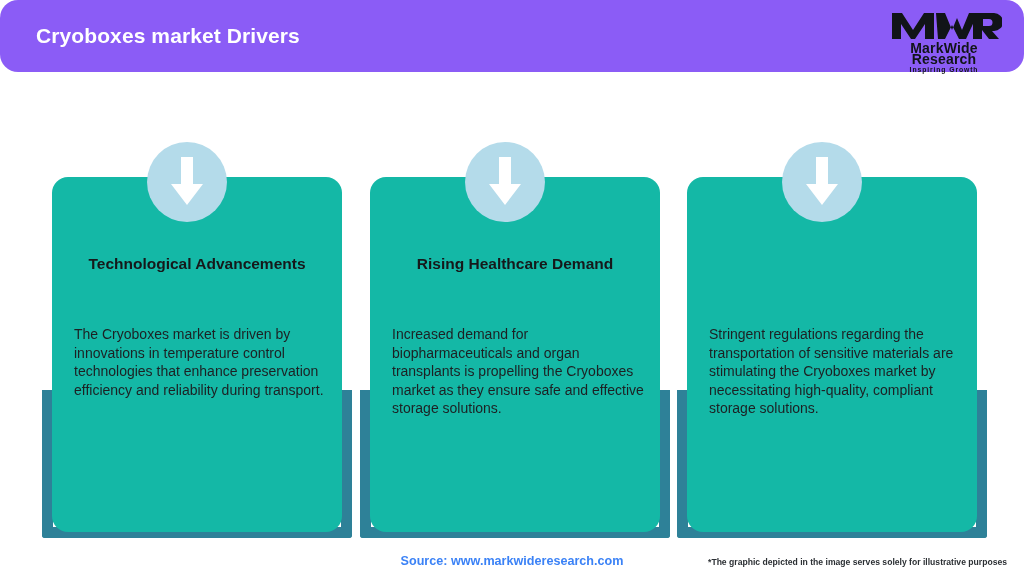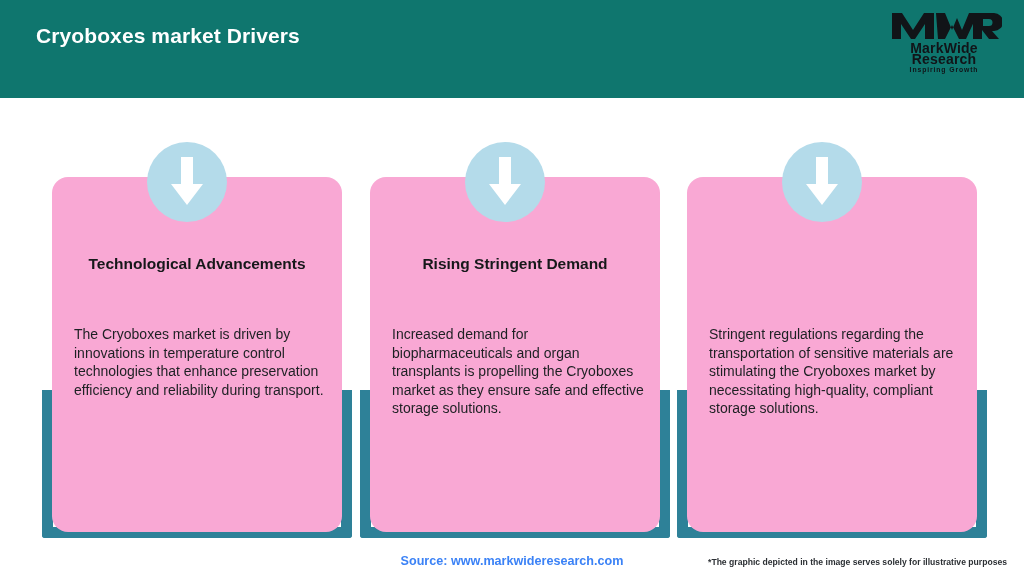--- a/index.html
+++ b/index.html
@@ -13,22 +13,23 @@
     font-family: "Liberation Sans", sans-serif;
     overflow: hidden;
     position: relative;
   }
 
   
   .header {
     position: absolute;
     left: 0; top: 0;
     width: 1024px;
-    height: 98px;
-    background: #0f766e;
+    height: 72px;
+    background: #8b5cf6;
+    border-radius: 18px;
   }
   .header-title {
     position: absolute;
     left: 36px;
     top: 24px;
     font-size: 21px;
     font-weight: bold;
     color: #ffffff;
     letter-spacing: 0.1px;
     white-space: nowrap;
@@ -95,21 +96,21 @@
     border-top: 0;
     border-radius: 0 0 3px 3px;
   }
 
   .card {
     position: absolute;
     left: 10px;
     top: 79px;
     width: 290px;
     height: 355px;
-    background: #f9a8d4;
+    background: #14b8a6;
     border-radius: 16px;
   }
 
   .icon-circle {
     position: absolute;
     left: 105px;
     top: 44px;
     width: 80px;
     height: 80px;
     border-radius: 50%;
@@ -197,21 +198,21 @@
     <div class="icon-circle">
       <svg width="36" height="50" viewBox="0 0 36 50">
         <polygon points="12,0 24,0 24,27 34,27 18,48 2,27 12,27" fill="#ffffff"></polygon>
       </svg>
     </div>
   </div>
 
   <div class="col c1">
     <div class="frame"></div>
     <div class="card">
-      <div class="card-title">Rising Stringent Demand</div>
+      <div class="card-title">Rising Healthcare Demand</div>
       <div class="card-body">Increased demand for biopharmaceuticals and organ transplants is propelling the Cryoboxes market as they ensure safe and effective storage solutions.</div>
     </div>
     <div class="icon-circle">
       <svg width="36" height="50" viewBox="0 0 36 50">
         <polygon points="12,0 24,0 24,27 34,27 18,48 2,27 12,27" fill="#ffffff"></polygon>
       </svg>
     </div>
   </div>
 
   <div class="col c2">

